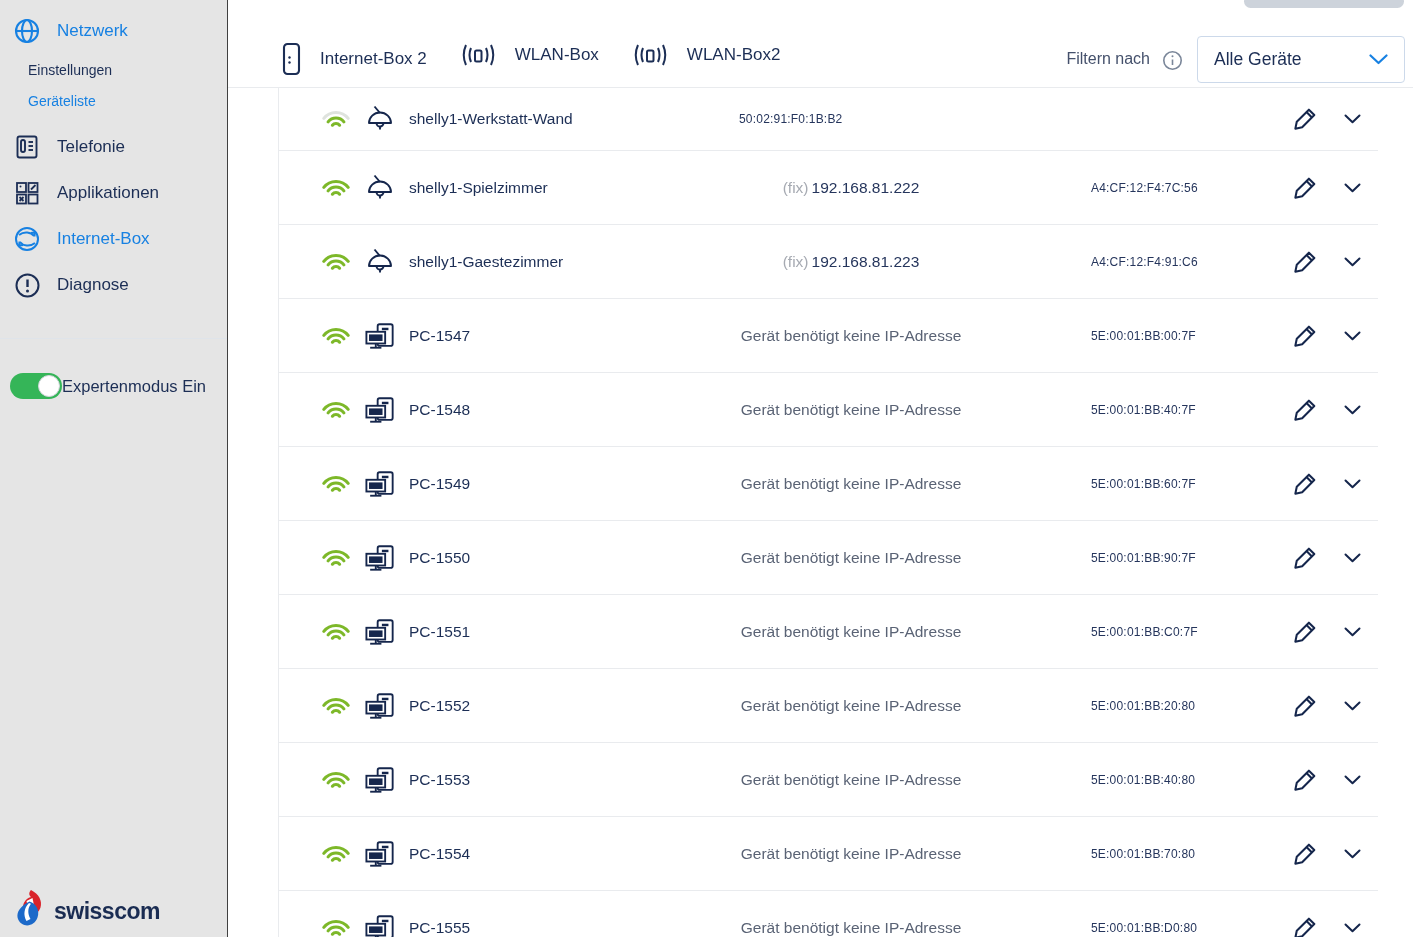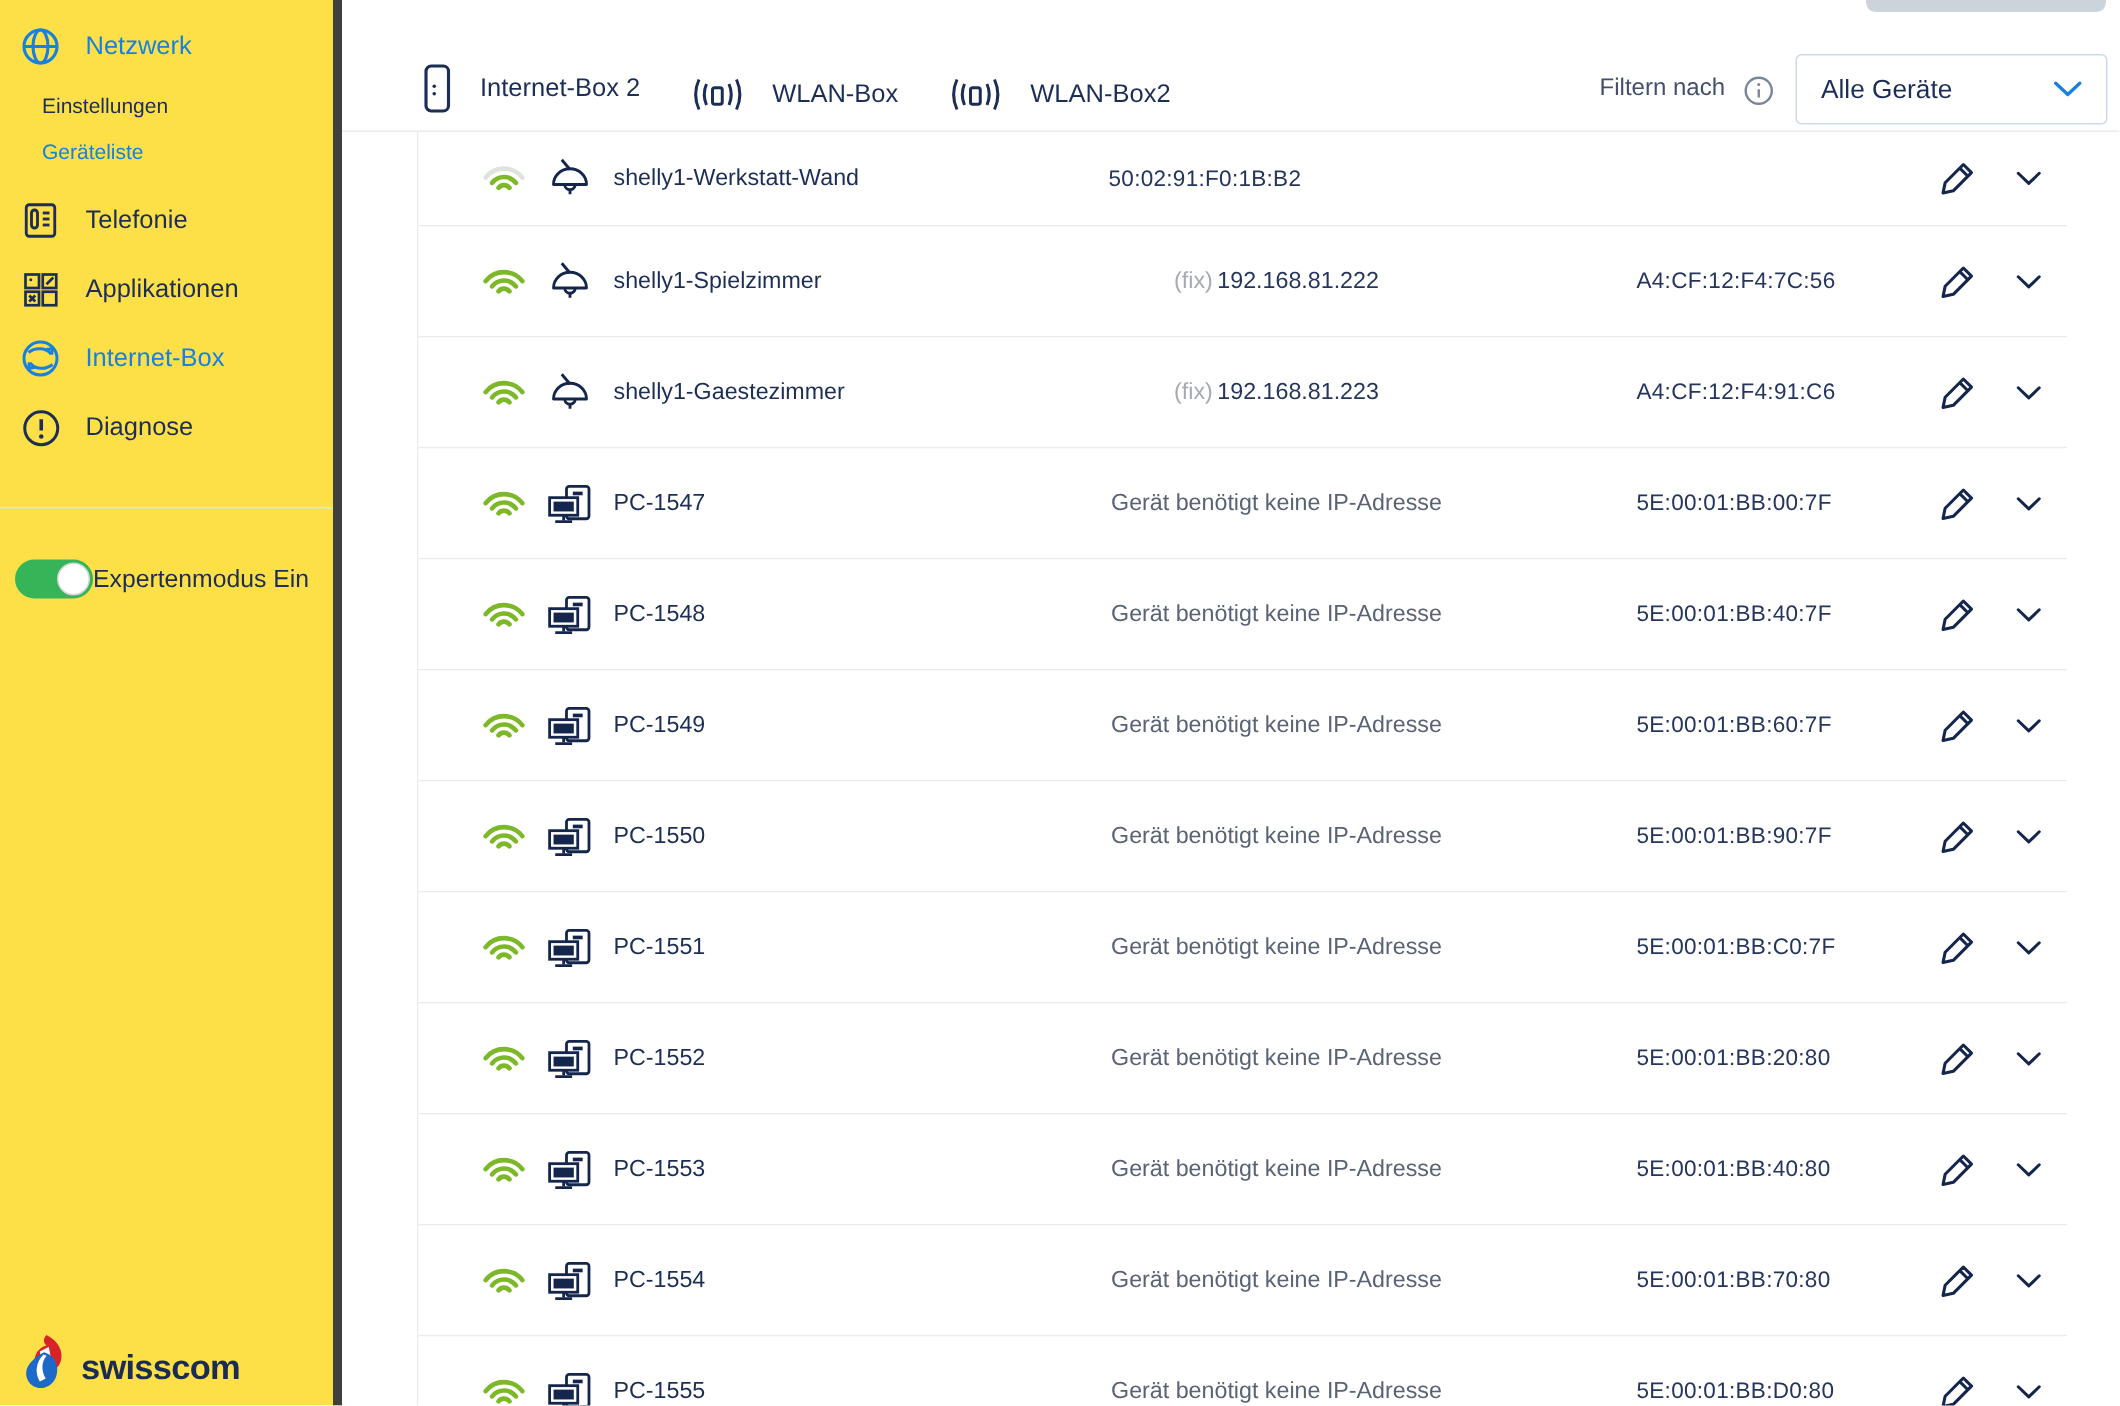--- a/index.html
+++ b/index.html
@@ -2,21 +2,21 @@
 <html><head>
 <meta charset="utf-8">
 <style>
   * { margin:0; padding:0; box-sizing:border-box; }
   html,body { width:1413px; height:937px; overflow:hidden; background:#fff;
     font-family:"Liberation Sans","DejaVu Sans",sans-serif; }
   .app { position:relative; width:1413px; height:937px; background:#fff; color:#1c2e55; }
 
   
   .sidebar { position:absolute; left:0; top:0; bottom:0; width:228px;
-    background:#fde047; border-right:6px solid #404040; }
+    background:#e5e5e5; border-right:1px solid #404040; }
   .sb-inner { padding-top:8px; }
   .nav-item { display:flex; align-items:center; height:46px; padding-left:12px; cursor:pointer; }
   .nav-ico { width:30px; display:flex; justify-content:center; color:#1c2e55; flex:none; }
   .nav-ico.blue { color:#1781e2; }
   .nav-label { margin-left:15px; font-size:17px; color:#1c2e55; }
   .nav-label.blue { color:#1781e2; }
   .sub-item { display:flex; align-items:center; height:31px; padding-left:28px;
     font-size:14px; color:#1c2e55; cursor:pointer; }
   .sub-item.active { color:#1781e2; }
   .gap8 { height:8px; }
@@ -25,21 +25,21 @@
   .toggle { position:relative; width:52px; height:26px; border-radius:13px; background:#35b558; cursor:pointer; flex:none; }
   .knob { position:absolute; top:2px; right:2px; width:22px; height:22px; border-radius:50%;
     background:#fff; border:1px solid #d2d6da; }
   .toggle-label { font-size:16.5px; color:#1c2e55; }
   .logo { position:absolute; left:10px; bottom:2px; display:flex; align-items:center; }
   .logo-text { font-size:23px; font-weight:700; color:#1a2c52; letter-spacing:-0.5px; margin-left:4px; }
 
   
   .content { position:absolute; left:228px; top:0; right:0; bottom:0; background:#fff; }
   .topbar { position:relative; height:88px; border-bottom:1px solid #e9ebee; }
-  .tabs { position:absolute; left:54px; top:42px; display:flex; align-items:flex-end; gap:32px; }
+  .tabs { position:absolute; left:54px; top:42px; display:flex; align-items:flex-start; gap:32px; }
   .tab { display:flex; align-items:center; gap:18px; cursor:pointer; color:#1c2e55; }
   .tab-label { font-size:17px; }
   .tab-ico { display:flex; align-items:center; color:#1c2e55; }
   .filterwrap { position:absolute; right:230px; top:50px; display:flex; align-items:flex-start; gap:12px; }
   .filter-label { font-size:16px; color:#44506b; }
   .info { display:flex; color:#7a8699; cursor:pointer; }
   .dropdown { position:absolute; right:8px; top:36px; width:208px; height:47px;
     background:#fff; border:1px solid #ccd9ea; border-radius:4px;
     display:flex; align-items:center; padding:0 16px; cursor:pointer; }
   .dropdown-value { font-size:17.5px; color:#1c2e55; flex:1; }
@@ -51,21 +51,21 @@
     padding:0 12px 0 40px; background:#fff; }
   .row.first { height:63px; }
   .wifi { width:34px; flex:none; color:#7db829; display:flex; }
   .signal-weak .a1 { stroke:#dfe3de; }
   .devicon { width:30px; margin-left:12px; flex:none; color:#15264c; display:flex; justify-content:center; }
   .dname { margin-left:14px; width:266px; font-size:15.5px; color:#1c2e55; }
   .mid { width:352px; text-align:center; font-size:15.5px; }
   .fix { color:#a6aab2; margin-right:3px; }
   .ip { color:#25355c; }
   .note { color:#5a6375; }
-  .mac { flex:1; padding-left:64px; font-size:15px; color:#25355c; letter-spacing:0.2px; }
+  .mac { flex:1; padding-left:64px; font-size:12px; color:#25355c; letter-spacing:0.2px; }
   .edit { width:26px; margin-left:8px; color:#15264c; cursor:pointer; display:flex; }
   .chev { width:18px; margin-left:26px; margin-right:4px; color:#15264c; cursor:pointer; display:flex; }
   svg { display:block; }
 </style>
 </head>
 <body>
 
 <div class="app">
 
   <div class="sidebar">

